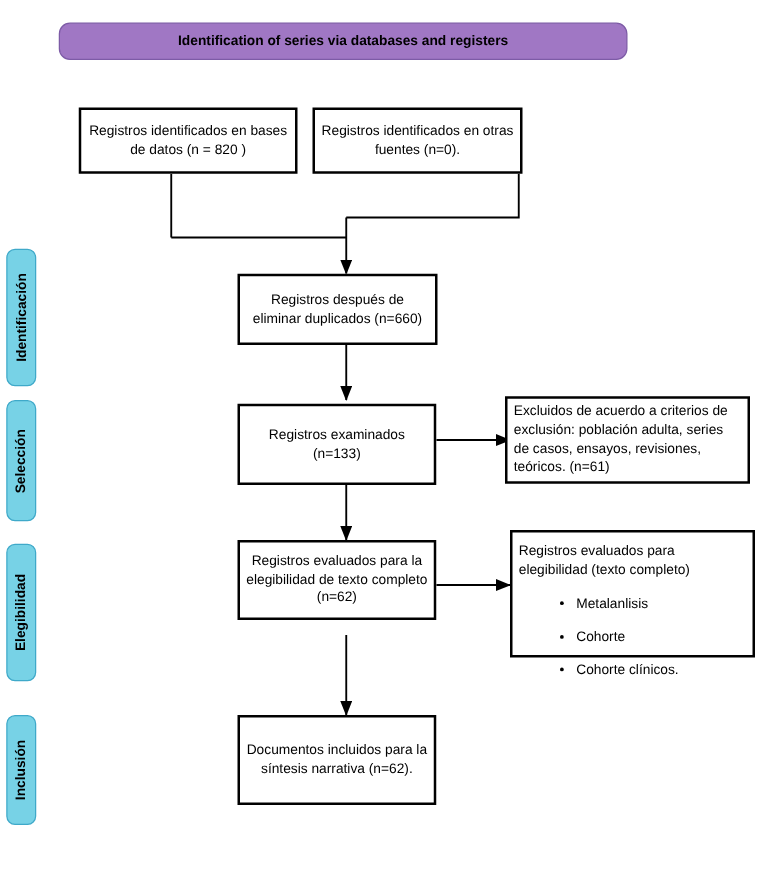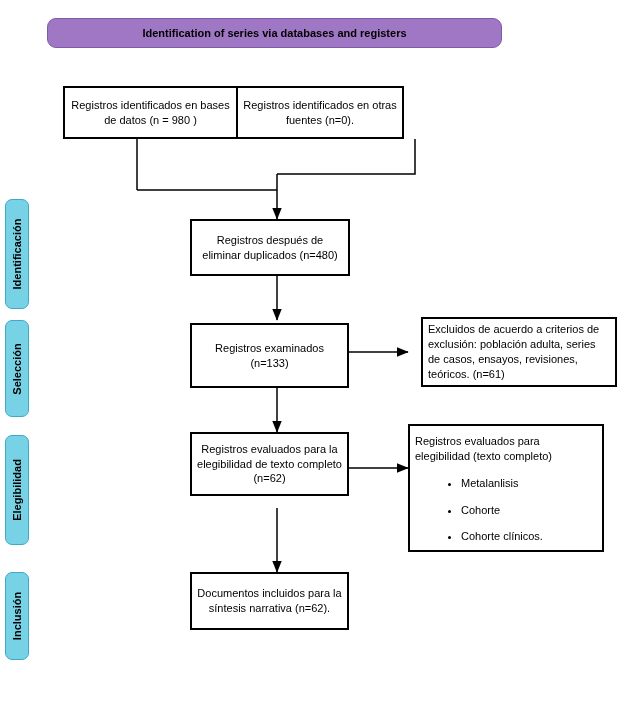--- a/index.html
+++ b/index.html
@@ -125,38 +125,38 @@
 
     <path d="M349,352 L408,352" stroke="#000000" stroke-width="1.5" fill="none" marker-end="url(#arrow)"></path>
 
     <path d="M277,386 L277,432" stroke="#000000" stroke-width="1.5" fill="none" marker-end="url(#arrow)"></path>
 
     <path d="M349,468 L408,468" stroke="#000000" stroke-width="1.5" fill="none" marker-end="url(#arrow)"></path>
 
     <path d="M277,508 L277,572" stroke="#000000" stroke-width="1.5" fill="none" marker-end="url(#arrow)"></path>
   </svg>
 
-  <div class="box" style="left:63px; top:86px; width:175px; height:53px;">Registros identificados en bases de datos (n = 980 )</div>
+  <div class="box" style="left:63px; top:86px; width:175px; height:53px;">Registros identificados en bases de datos (n = 820 )</div>
 
-  <div class="box" style="left:236px; top:86px; width:168px; height:53px;">Registros identificados en otras fuentes (n=0).</div>
+  <div class="box" style="left:250px; top:86px; width:168px; height:53px;">Registros identificados en otras fuentes (n=0).</div>
 
-  <div class="box" style="left:190px; top:219px; width:160px; height:57px;">Registros después de eliminar duplicados (n=480)</div>
+  <div class="box" style="left:190px; top:219px; width:160px; height:57px;">Registros después de eliminar duplicados (n=660)</div>
 
   <div class="box" style="left:190px; top:323px; width:159px; height:65px;">Registros examinados (n=133)</div>
 
-  <div class="box left-align" style="left:421px; top:317px; width:196px; height:70px;">Excluidos de acuerdo a criterios de exclusión: población adulta, series de casos, ensayos, revisiones, teóricos. (n=61)</div>
+  <div class="box left-align" style="left:404px; top:317px; width:196px; height:70px;">Excluidos de acuerdo a criterios de exclusión: población adulta, series de casos, ensayos, revisiones, teóricos. (n=61)</div>
 
   <div class="box" style="left:190px; top:432px; width:159px; height:64px;">Registros evaluados para la elegibilidad de texto completo (n=62)</div>
 
-  <div class="box left-align" style="left:408px; top:424px; width:196px; height:128px; align-items:flex-start; padding-top:8px;">
+  <div class="box left-align" style="left:408px; top:424px; width:196px; height:102px; align-items:flex-start; padding-top:8px;">
     <div class="box-inner">
       <div>Registros evaluados para elegibilidad (texto completo)</div>
       <ul class="bullets">
         <li>Metalanlisis</li>
         <li>Cohorte</li>
         <li>Cohorte clínicos.</li>
       </ul>
     </div>
   </div>
 
-  <div class="box" style="left:190px; top:572px; width:159px; height:58px;">Documentos incluidos para la síntesis narrativa (n=62).</div>
+  <div class="box" style="left:190px; top:572px; width:159px; height:72px;">Documentos incluidos para la síntesis narrativa (n=62).</div>
 
 </div>
 
 </body></html>

